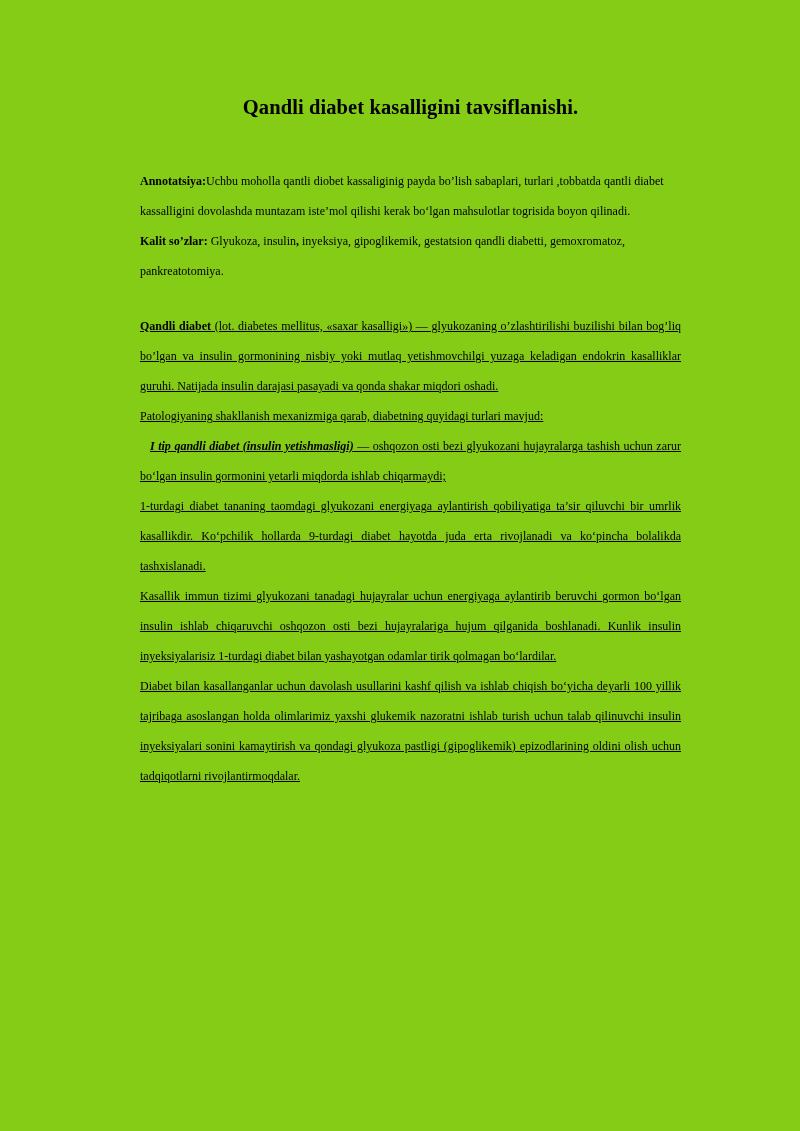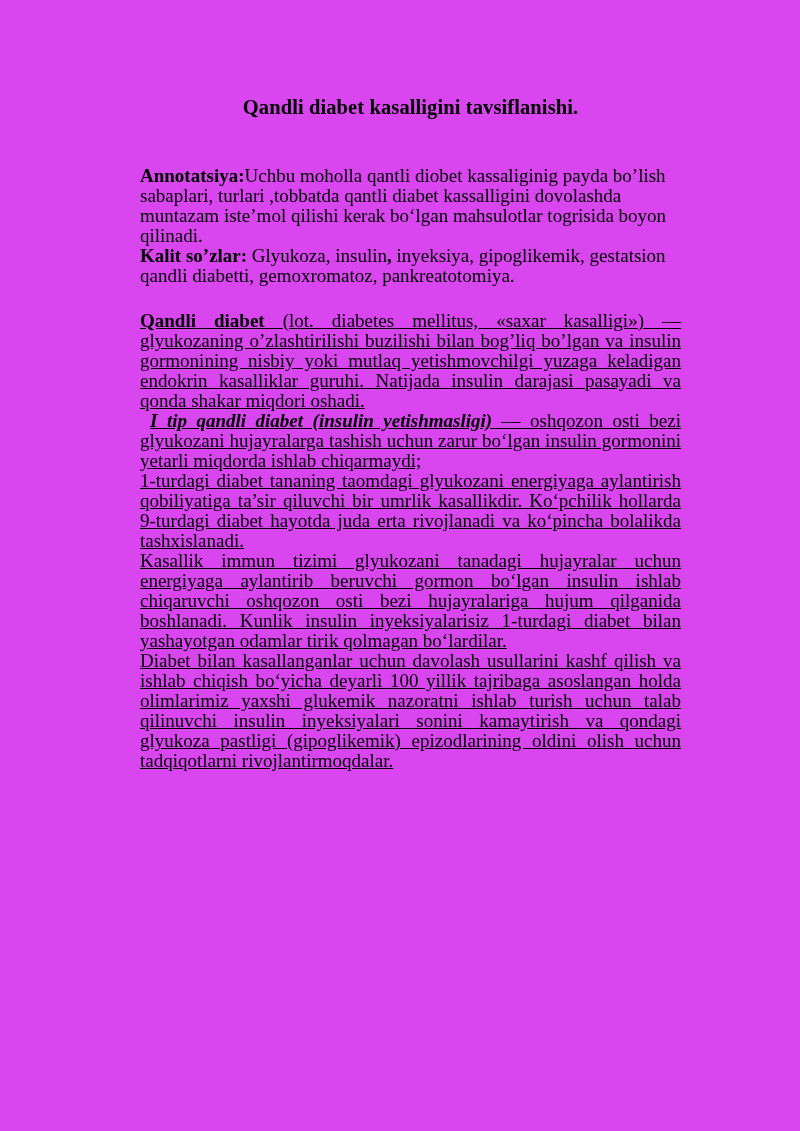--- a/index.html
+++ b/index.html
@@ -11,43 +11,43 @@
   body {
     font-family: "Liberation Serif", "DejaVu Serif", serif;
     color: #000000;
     -webkit-font-smoothing: antialiased;
   }
   .page {
     position: relative;
     width: 800px;
     height: 1131px;
     margin: 0 auto;
-    background: #d946ef;
+    background: #84cc16;
     overflow: hidden;
     box-sizing: border-box;
   }
   .content {
     position: absolute;
     left: 140px;
     top: 0;
     width: 541px;
   }
   .doc-title {
     font-size: 20.5px;
     font-weight: bold;
     text-align: center;
     margin: 0;
     padding-top: 95px;
     letter-spacing: 0.1px;
     line-height: 1.25;
   }
   .block {
     margin: 0;
-    font-size: 19px;
-    line-height: 20px;
+    font-size: 12px;
+    line-height: 30px;
     text-align: left;
   }
   .block.justified {
     text-align: justify;
     text-justify: inter-word;
     text-decoration: underline;
   }
   .spacer {
     height: 25.2px;
   }
@@ -71,20 +71,21 @@
     <div class="spacer-lg"></div>
 
     <p class="block"><span class="b">Annotatsiya:</span><span>Uchbu moholla qantli diobet kassaliginig payda bo’lish sabaplari, turlari ,tobbatda qantli diabet kassalligini dovolashda muntazam iste’mol qilishi kerak bo‘lgan mahsulotlar togrisida boyon qilinadi.</span></p>
 
     <p class="block"><span class="b">Kalit so’zlar:</span><span> Glyukoza, insulin</span><span class="b">,</span><span> inyeksiya, gipoglikemik, gestatsion qandli diabetti, gemoxromatoz, pankreatotomiya.</span></p>
 
     <div class="spacer"></div>
 
     <p class="block justified"><span class="b">Qandli diabet</span><span> (lot. diabetes mellitus, «saxar kasalligi») — glyukozaning o’zlashtirilishi buzilishi bilan bog’liq bo’lgan va insulin gormonining nisbiy yoki mutlaq yetishmovchilgi yuzaga keladigan endokrin kasalliklar guruhi. Natijada insulin darajasi pasayadi va qonda shakar miqdori oshadi.</span></p>
 
+    <p class="block justified"><span>Patologiyaning shakllanish mexanizmiga qarab, diabetning quyidagi turlari mavjud:</span></p>
 
     <p class="block justified"><span class="indent-sm"></span><span class="bi">I tip qandli diabet (insulin yetishmasligi)</span><span> — oshqozon osti bezi glyukozani hujayralarga tashish uchun zarur bo‘lgan insulin gormonini yetarli miqdorda ishlab chiqarmaydi;</span></p>
 
     <p class="block justified">1-turdagi diabet tananing taomdagi glyukozani energiyaga aylantirish qobiliyatiga ta’sir qiluvchi bir umrlik kasallikdir. Ko‘pchilik hollarda 9-turdagi diabet hayotda juda erta rivojlanadi va ko‘pincha bolalikda tashxislanadi.</p>
 
     <p class="block justified">Kasallik immun tizimi glyukozani tanadagi hujayralar uchun energiyaga aylantirib beruvchi gormon bo‘lgan insulin ishlab chiqaruvchi oshqozon osti bezi hujayralariga hujum qilganida boshlanadi. Kunlik insulin inyeksiyalarisiz 1-turdagi diabet bilan yashayotgan odamlar tirik qolmagan bo‘lardilar.</p>
 
     <p class="block justified">Diabet bilan kasallanganlar uchun davolash usullarini kashf qilish va ishlab chiqish bo‘yicha deyarli 100 yillik tajribaga asoslangan holda olimlarimiz yaxshi glukemik nazoratni ishlab turish uchun talab qilinuvchi insulin inyeksiyalari sonini kamaytirish va qondagi glyukoza pastligi (gipoglikemik) epizodlarining oldini olish uchun tadqiqotlarni rivojlantirmoqdalar.</p>
 
 

